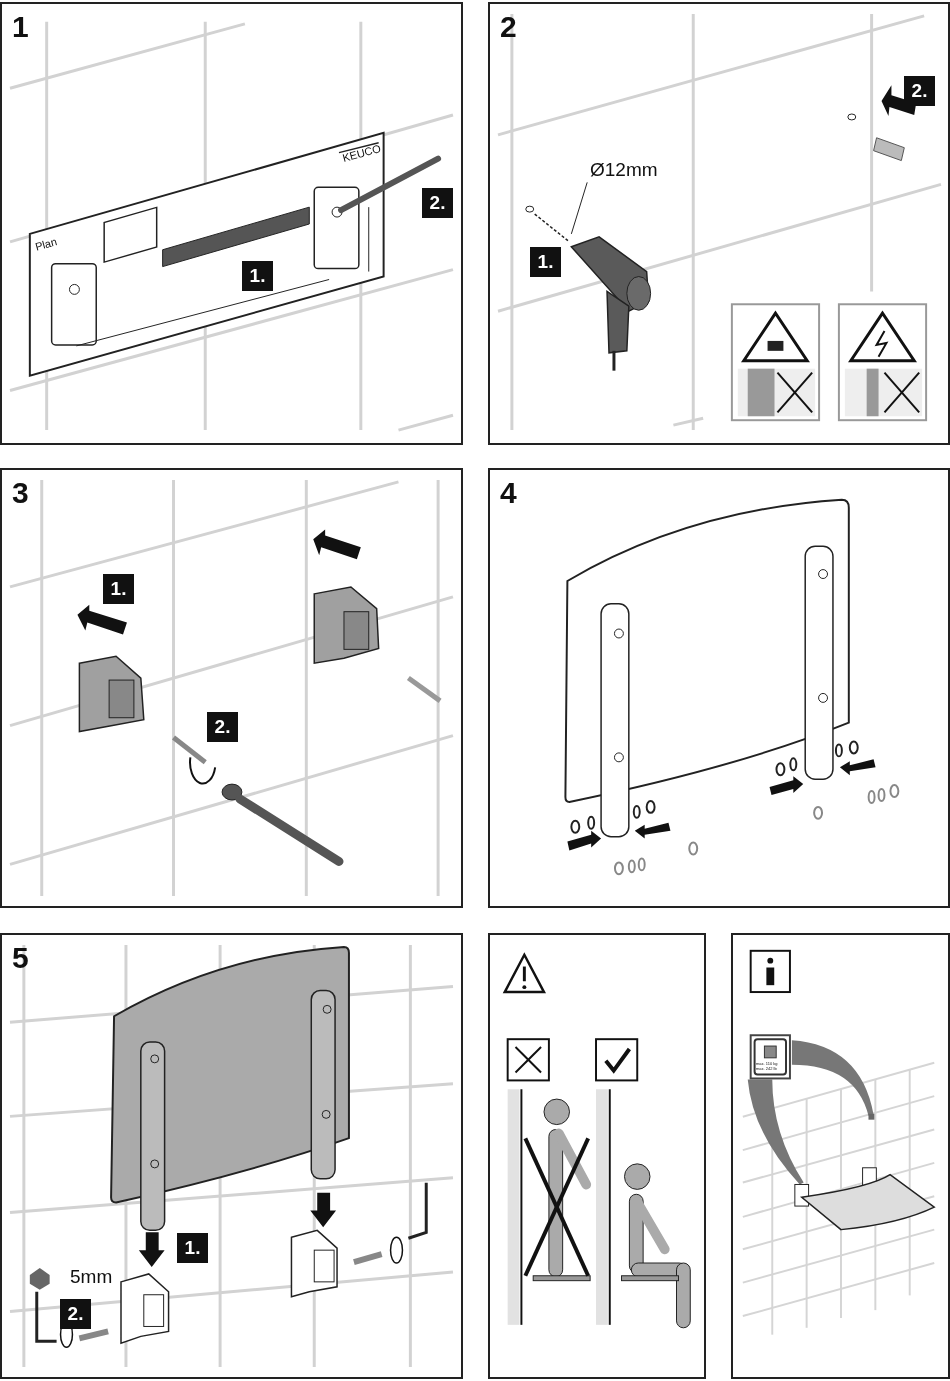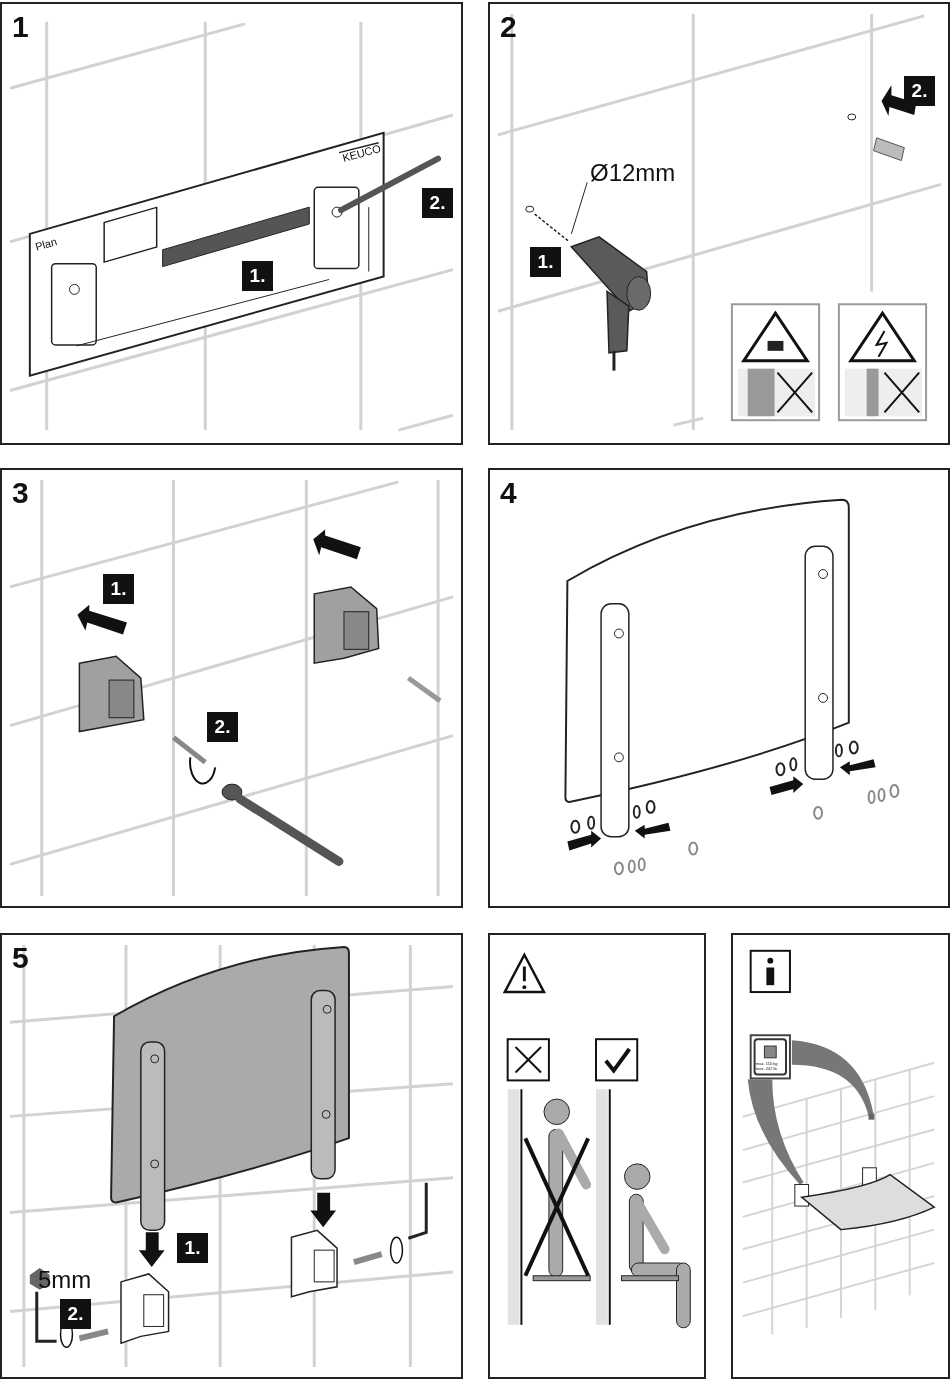--- a/index.html
+++ b/index.html
@@ -1,21 +1,21 @@
 <!DOCTYPE html>
 <html><head>
 <meta charset="utf-8">
 <style>
   html,body{margin:0;padding:0;background:#fff;}
   body{width:950px;height:1381px;position:relative;font-family:"Liberation Sans",sans-serif;overflow:hidden;}
   .panel{position:absolute;border:2px solid #222;background:#fff;box-sizing:border-box;overflow:hidden;}
   .panel svg{position:absolute;left:0;top:0;width:100%;height:100%;}
   .step-num{position:absolute;left:10px;top:8px;font-size:30px;font-weight:bold;color:#111;line-height:1;z-index:5;}
   .badge{position:absolute;background:#111;color:#fff;font-weight:bold;font-size:19px;width:31px;height:30px;display:flex;align-items:center;justify-content:center;z-index:5;}
-  .lbl{position:absolute;font-size:24px;color:#111;z-index:5;}
+  .lbl{position:absolute;font-size:19px;color:#111;z-index:5;}
   .tiny{font-size:7px;}
 </style>
 </head>
 <body>
 
 <div class="panel" style="left:0;top:2px;width:463px;height:443px;">
   <svg viewBox="0 0 463 443">
     <g stroke="#d2d2d2" stroke-width="3" fill="none">
       <line x1="45" y1="18" x2="45" y2="430"></line>
         <line x1="205" y1="18" x2="205" y2="430"></line>
@@ -204,21 +204,21 @@
     </g>
     <polygon points="28,343 38,336 48,343 48,352 38,358 28,352" fill="#666"></polygon>
     <polyline points="35,360 35,410 55,410" fill="none" stroke="#222" stroke-width="3"></polyline>
     <polyline points="428,250 428,300 410,306" fill="none" stroke="#222" stroke-width="3"></polyline>
     <line x1="78" y1="407" x2="107" y2="400" stroke="#888" stroke-width="6"></line>
     <line x1="355" y1="330" x2="383" y2="322" stroke="#888" stroke-width="6"></line>
     <ellipse cx="65" cy="403" rx="6" ry="13" fill="none" stroke="#111" stroke-width="1.5"></ellipse>
     <ellipse cx="398" cy="318" rx="6" ry="13" fill="none" stroke="#111" stroke-width="1.5"></ellipse>
   </svg>
   <div class="step-num">5</div>
-  <div class="lbl" style="left:36px;top:331px;">5mm</div>
+  <div class="lbl" style="left:68px;top:331px;">5mm</div>
   <div class="badge" style="left:175px;top:298px;">1.</div>
   <div class="badge" style="left:58px;top:364px;">2.</div>
 </div>
 
 <div class="panel" style="left:488px;top:933px;width:218px;height:446px;">
   <svg viewBox="0 0 218 446">
     <polygon points="35,18 15,56 55,56" fill="#fff" stroke="#111" stroke-width="2.5"></polygon>
     <line x1="35" y1="30" x2="35" y2="45" stroke="#111" stroke-width="3"></line>
       <circle cx="35" cy="51" r="2" fill="#111"></circle>
     <g>

